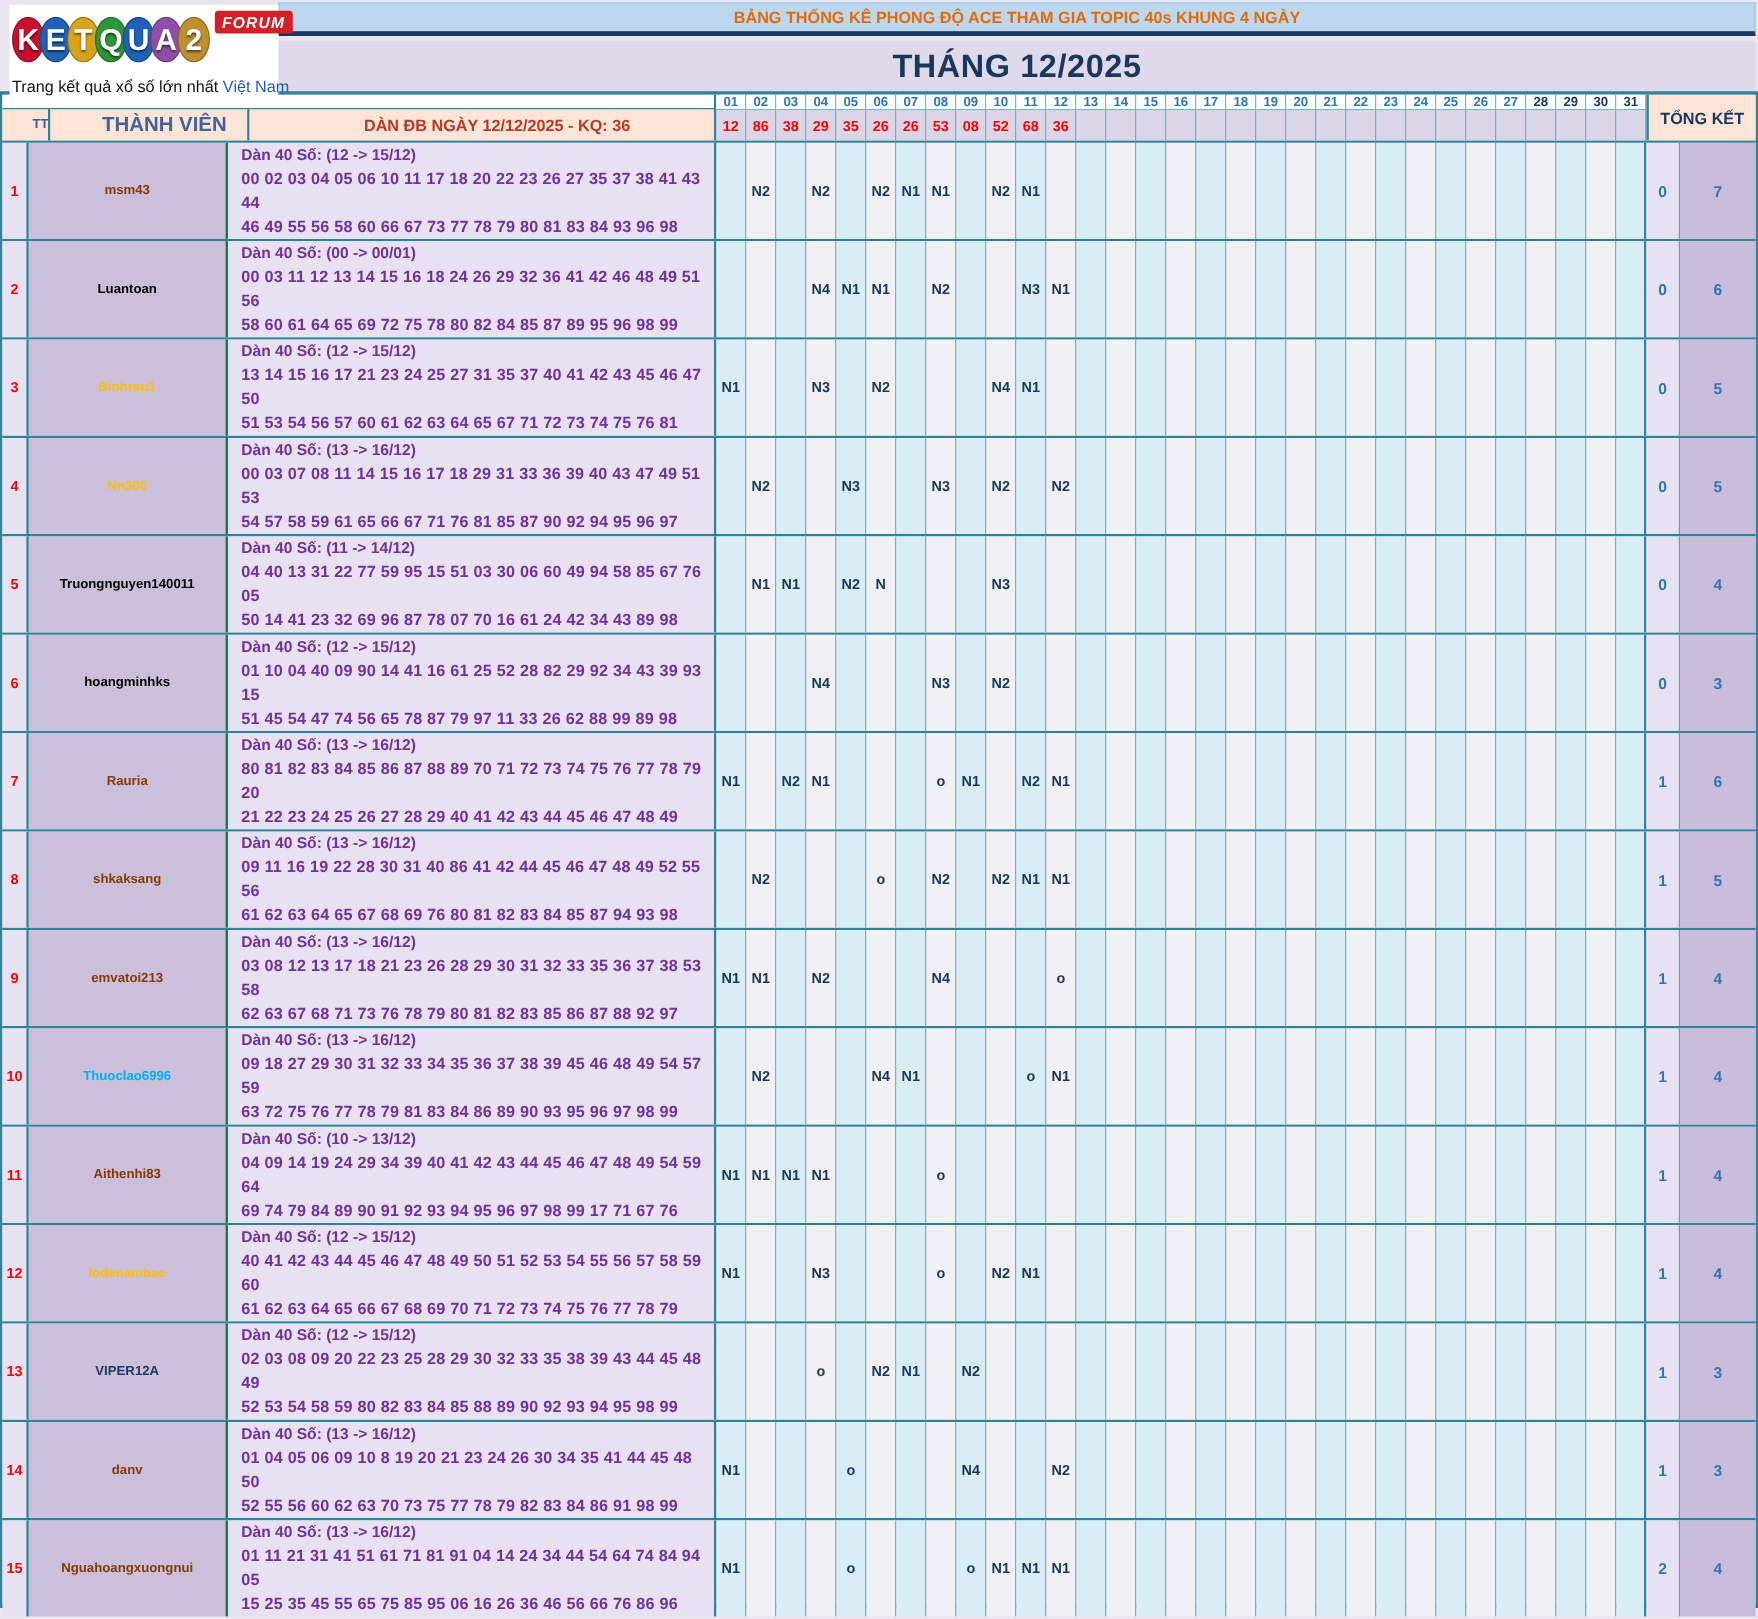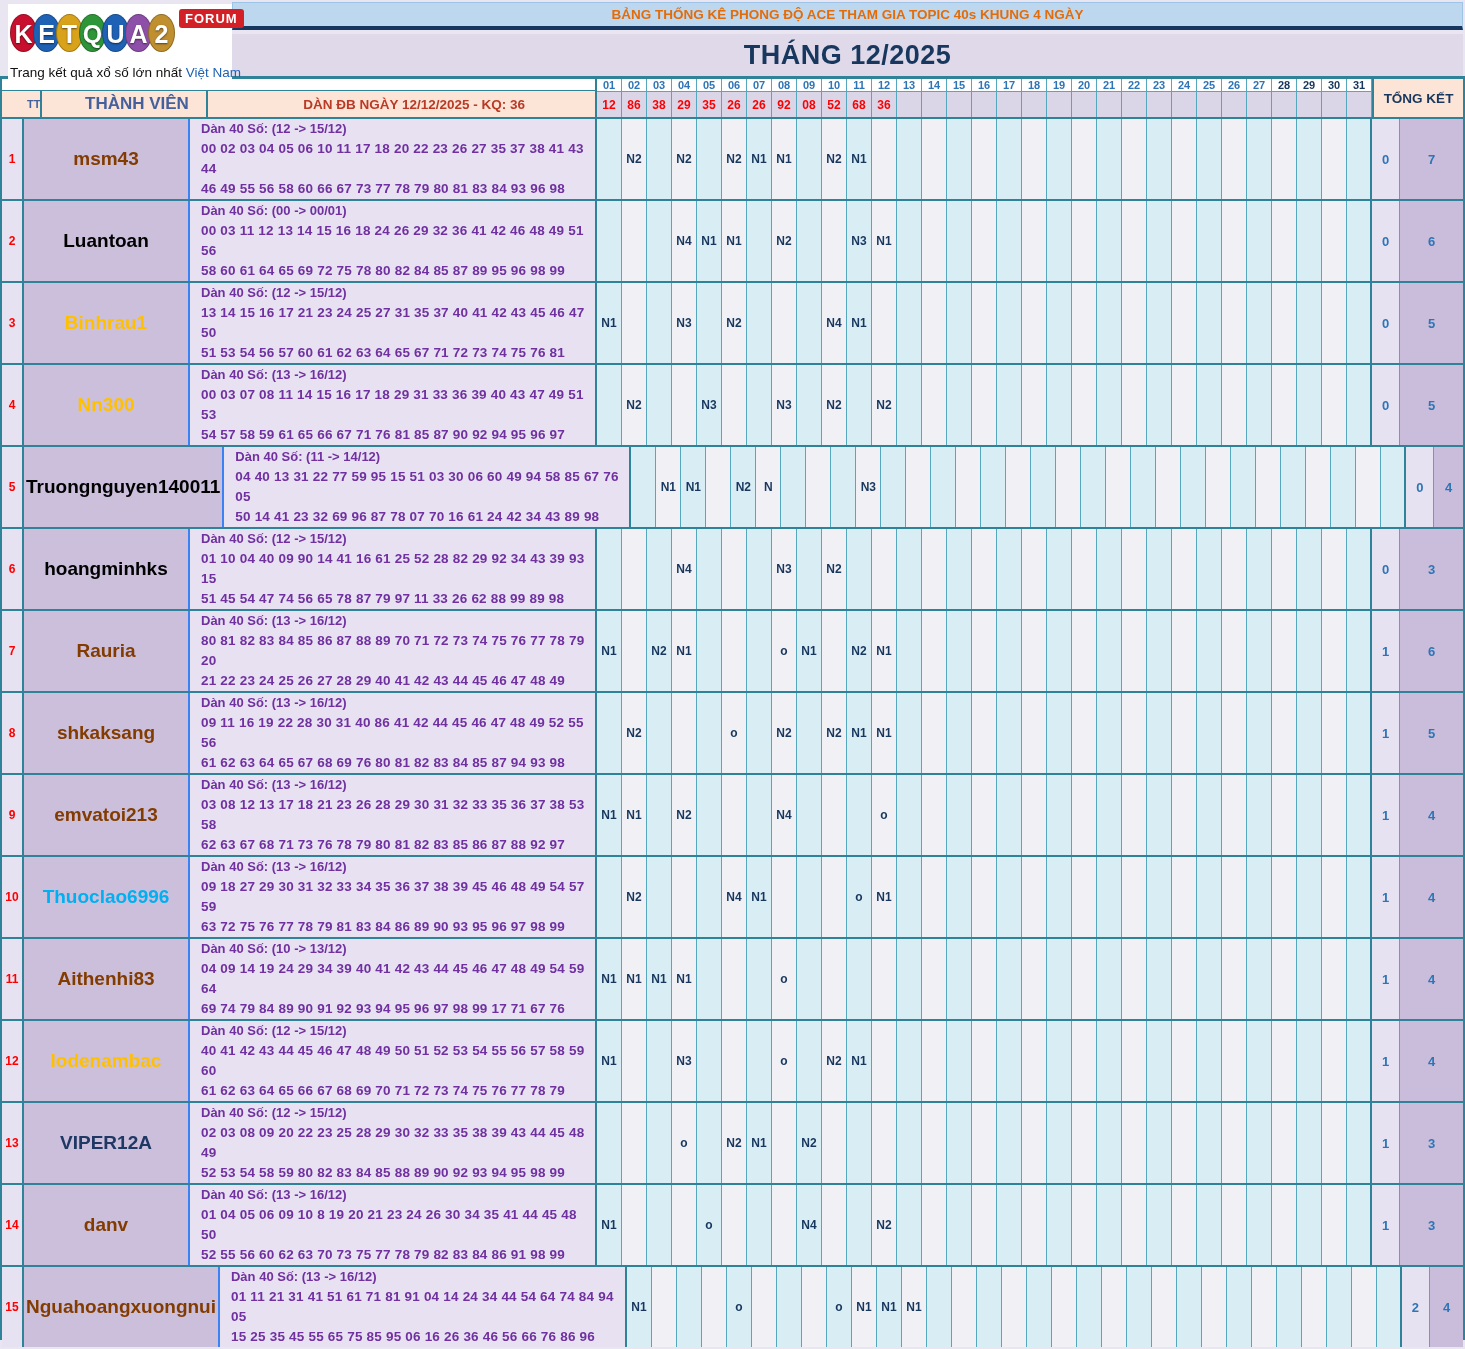--- a/index.html
+++ b/index.html
@@ -20,21 +20,21 @@
   .logo-row { display:flex; align-items:center; height:52px; }
   .logo-letter {
     width:27px; height:38px; border-radius:50%;
     color:#fff; font-weight:bold; font-size:25px; line-height:38px;
     text-align:center; margin-right:-4px;
     text-shadow:0 1px 2px rgba(0,0,0,.55);
     border:1px solid rgba(0,0,0,.25);
   }
   .forum-badge {
     margin-left:8px; background:#D32027; color:#fff;
-    font-weight:bold; font-size:13px;
+    font-style:italic; font-weight:bold; font-size:13px;
     padding:2px 6px; border-radius:3px; letter-spacing:1px;
     align-self:flex-start; margin-top:2px;
   }
   .tagline { font-size:13.5px; color:#111; margin-top:6px; white-space:nowrap; }
   .tagline .accent { color:#1F62B5; }
 
   .title-bar {
     position:absolute; left:232px; top:2px; width:1231px; height:28px;
     background:#BDD7EE; border:1px solid #9DC3E6; border-bottom:4px solid #17375E;
     display:flex; align-items:center; justify-content:center;
@@ -87,23 +87,23 @@
 
   .tbody { flex:1; display:flex; flex-direction:column; }
   .trow { flex:1; display:flex; border-bottom:2px solid #2E8398; }
   .trow:last-child { border-bottom:none; }
   .c-tt {
     flex:0 0 22px; background:#E7E2F1; border-right:2px solid #2E8398;
     display:flex; align-items:center; justify-content:center;
     color:#FF0000; font-weight:bold; font-size:12px;
   }
   .c-member {
-    flex:0 0 166px; background:#CBBFDC; border-right:2px solid #3b82f6;
+    flex:0 0 166px; background:#CBBFDC; border-right:2px solid #15803d;
     display:flex; align-items:center; justify-content:center;
-    font-weight:bold; font-size:19px; text-align:center; padding:0 2px;
+    font-weight:bold; font-size:11px; text-align:center; padding:0 2px;
   }
   .c-dan {
     flex:0 0 407px; background:#E7E1F2; border-right:2px solid #2E8398;
     display:flex; flex-direction:column; justify-content:center;
     padding-left:11px; color:#7030A0; font-weight:bold;
   }
   .dan-title { font-size:13px; line-height:20px; }
   .dan-line { font-size:13.5px; line-height:20px; letter-spacing:.2px; }
   .c-day {
     flex:0 0 25px; border-right:1px solid #54A7BC;
@@ -197,21 +197,21 @@
           <div class="dh dhb">31</div>
         </div>
       <div class="results-row">
           <div class="rc">12</div>
           <div class="rc">86</div>
           <div class="rc">38</div>
           <div class="rc">29</div>
           <div class="rc">35</div>
           <div class="rc">26</div>
           <div class="rc">26</div>
-          <div class="rc">92</div>
+          <div class="rc">53</div>
           <div class="rc">08</div>
           <div class="rc">52</div>
           <div class="rc">68</div>
           <div class="rc">36</div>
           <div class="rc"></div>
           <div class="rc"></div>
           <div class="rc"></div>
           <div class="rc"></div>
           <div class="rc"></div>
           <div class="rc"></div>

